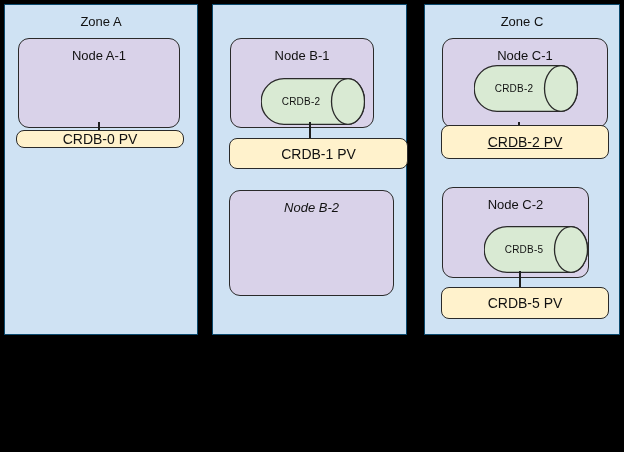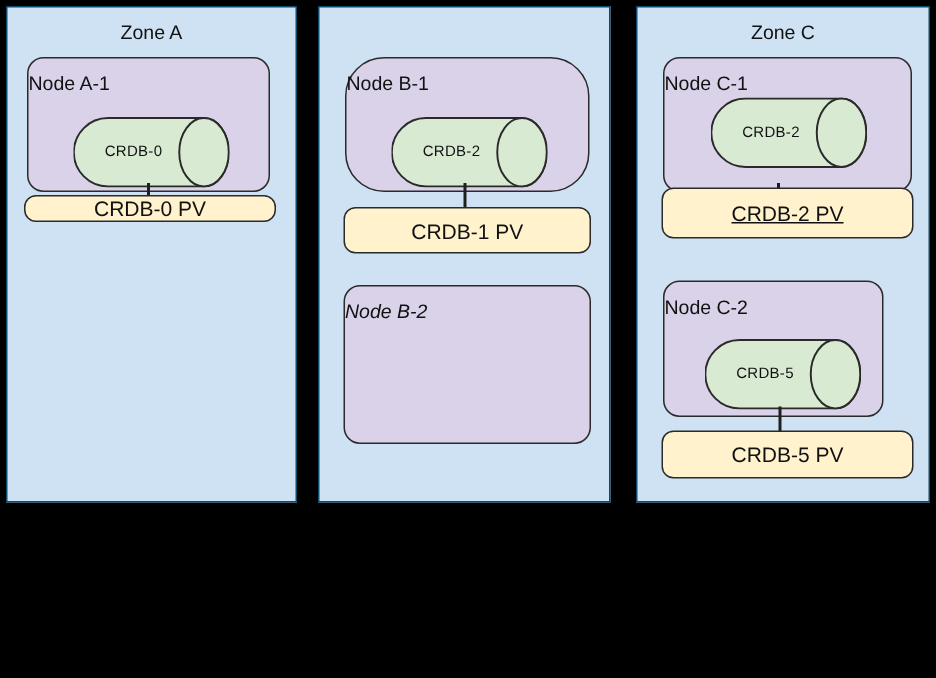--- a/index.html
+++ b/index.html
@@ -13,21 +13,21 @@
   }
   .zone-label{
     position:absolute;top:9px;left:0;right:0;text-align:center;
     font-size:13px;line-height:15px;
   }
   .node{
     position:absolute;background:#d9d2e9;border:1px solid #2a2a2a;
     border-radius:11px;box-sizing:border-box;
   }
   .node-label{
-    position:absolute;top:9px;left:0;right:0;
+    position:absolute;top:9px;left:0;right:0;text-align:center;
     font-size:13px;line-height:15px;
   }
   .cylinder{position:absolute;width:104px;height:47px;}
   .cylinder svg{display:block;}
   .cyl-label{
     position:absolute;top:0;left:0;right:0;bottom:0;padding-right:24px;
     display:flex;align-items:center;justify-content:center;
     font-size:10px;letter-spacing:.2px;
   }
   .connector{position:absolute;width:2px;background:#1f1f1f;}
@@ -40,52 +40,45 @@
 </head>
 <body>
 
 <div class="stage">
 
   <section class="zone" style="left:4px;width:194px;">
     <div class="zone-label">Zone A</div>
 
     <div class="node" style="left:13px;top:33px;width:162px;height:90px;">
       <div class="node-label">Node A-1</div>
-      <div class="cylinder" style="left:30px;top:39px;">
-        <svg viewBox="0 0 104 47" width="104" height="47">
-          <path d="M23 .7 L87 .7 A16.5 22.8 0 0 1 87 46.3 L23 46.3 A22.8 22.8 0 0 1 23 .7 Z" stroke="#2a2a2a" stroke-width="1.3" fill="#d9ead3"></path>
-          <ellipse cx="87" cy="23.5" rx="16.5" ry="22.8" stroke="#2a2a2a" stroke-width="1.3" fill="#d9ead3"></ellipse>
-        </svg>
-        <div class="cyl-label">CRDB-0</div>
-      </div>
     </div>
 
     <div class="connector" style="left:93px;top:117px;height:17px;"></div>
 
     <div class="pv" style="left:11px;top:125px;width:168px;height:18px;">
       <span>CRDB-0 PV</span>
     </div>
   </section>
 
   <section class="zone" style="left:212px;width:195px;">
 
-    <div class="node" style="left:17px;top:33px;width:163px;height:90px;border-radius:26px;">
+    <div class="node" style="left:17px;top:33px;width:144px;height:90px;">
       <div class="node-label">Node B-1</div>
       <div class="cylinder" style="left:30px;top:39px;">
         <svg viewBox="0 0 104 47" width="104" height="47">
           <path d="M23 .7 L87 .7 A16.5 22.8 0 0 1 87 46.3 L23 46.3 A22.8 22.8 0 0 1 23 .7 Z" stroke="#2a2a2a" stroke-width="1.3" fill="#d9ead3"></path>
           <ellipse cx="87" cy="23.5" rx="16.5" ry="22.8" stroke="#2a2a2a" stroke-width="1.3" fill="#d9ead3"></ellipse>
         </svg>
         <div class="cyl-label">CRDB-2</div>
       </div>
     </div>
 
     <div class="connector" style="left:96px;top:117px;height:17px;"></div>
 
-    <div class="pv" style="left:16px;top:133px;width:165px;height:31px;text-align:center;">
+    <div class="pv" style="left:16px;top:133px;width:179px;height:31px;text-align:center;">
       <span>CRDB-1 PV</span>
     </div>
 
     <div class="node" style="left:16px;top:185px;width:165px;height:106px;font-style:italic;">
       <div class="node-label">Node B-2</div>
     </div>
   </section>
 
   <section class="zone" style="left:424px;width:196px;">
     <div class="zone-label">Zone C</div>
@@ -102,21 +95,21 @@
     </div>
 
     <div class="connector" style="left:93px;top:117px;height:17px;"></div>
 
     <div class="pv" style="left:16px;top:120px;width:168px;height:34px;text-decoration:underline;">
       <span>CRDB-2 PV</span>
     </div>
 
     <div class="node" style="left:17px;top:182px;width:147px;height:91px;">
       <div class="node-label">Node C-2</div>
-      <div class="cylinder" style="left:27px;top:38px;">
+      <div class="cylinder" style="left:41px;top:38px;">
         <svg viewBox="0 0 104 47" width="104" height="47">
           <path d="M23 .7 L87 .7 A16.5 22.8 0 0 1 87 46.3 L23 46.3 A22.8 22.8 0 0 1 23 .7 Z" stroke="#2a2a2a" stroke-width="1.3" fill="#d9ead3"></path>
           <ellipse cx="87" cy="23.5" rx="16.5" ry="22.8" stroke="#2a2a2a" stroke-width="1.3" fill="#d9ead3"></ellipse>
         </svg>
         <div class="cyl-label">CRDB-5</div>
       </div>
     </div>
 
     <div class="connector" style="left:94px;top:266px;height:17px;"></div>
 

